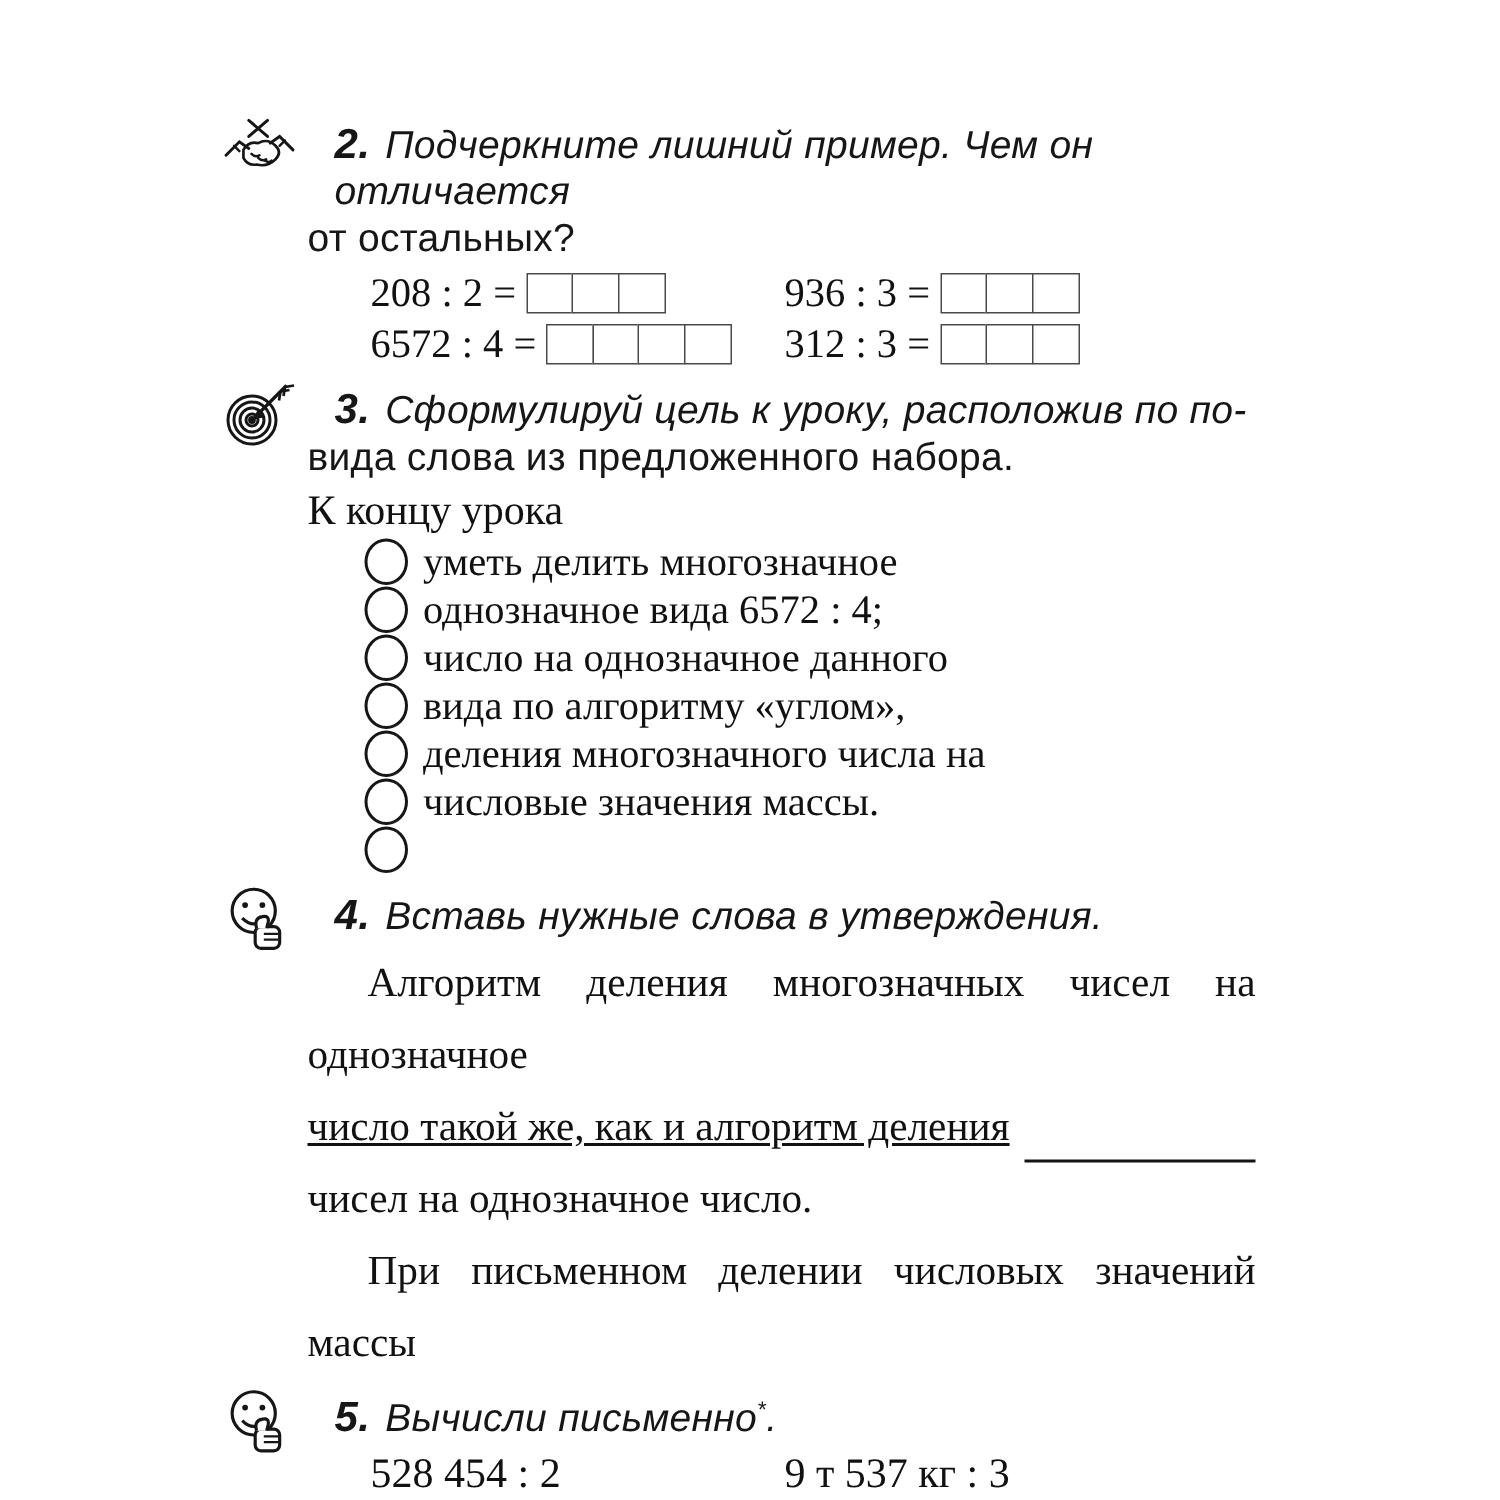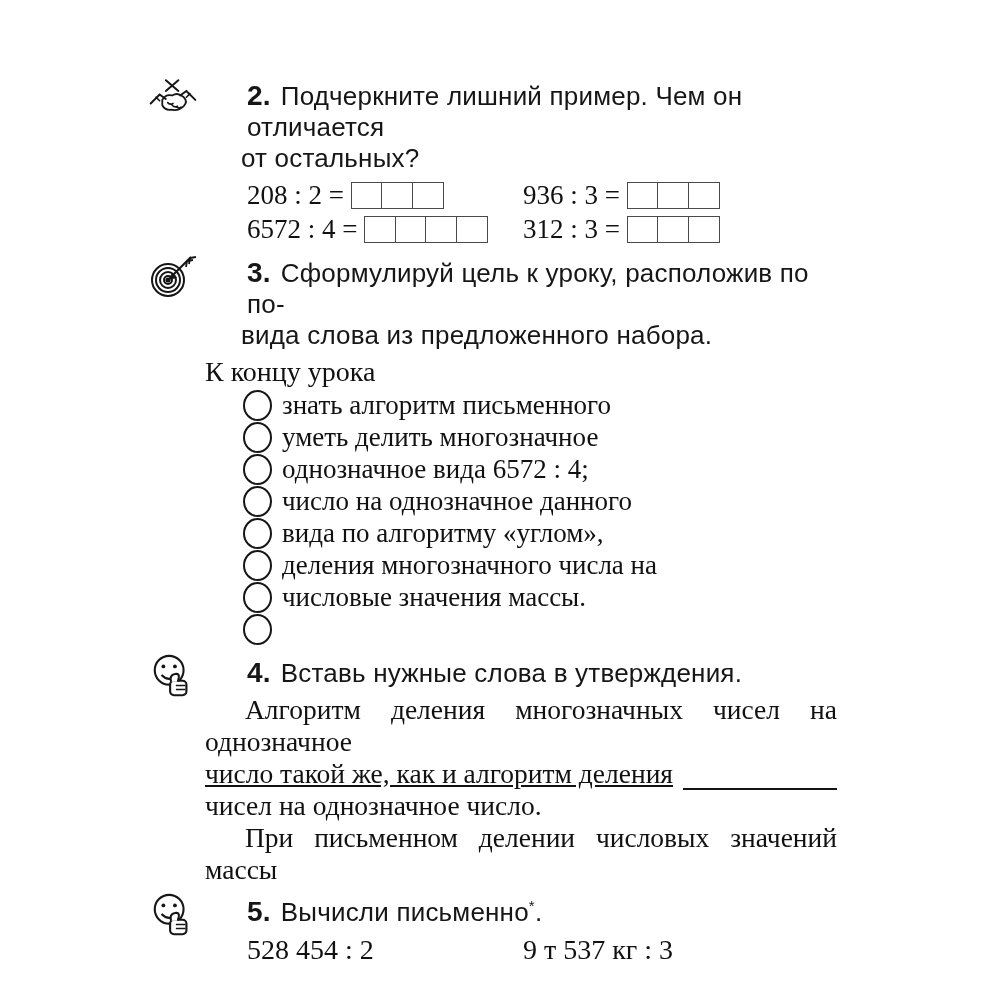--- a/index.html
+++ b/index.html
@@ -15,23 +15,23 @@
     position:absolute;left:205px;top:80px;width:632px;
   }
   
   .task{position:relative;}
   .task-icon{
     position:absolute;left:-58px;top:-6px;width:52px;height:50px;
     display:flex;align-items:center;justify-content:center;
   }
   .task-icon svg{width:50px;height:48px;}
   .head-line{
-    font-size:26px;line-height:31px;letter-spacing:.2px;color:#161616;margin-left:36px;
-  }
-  .head-line.first{margin-left:42px;}
+    font-size:26px;line-height:31px;letter-spacing:.2px;color:#161616;
+  }
+  .head-line.first{margin-left:18px;font-style:italic;}
   .task-num{font-weight:700;font-size:28px;margin-right:10px;}
   .sup-star{font-size:15px;vertical-align:super;line-height:0;}
   
   .eq-grid{
     margin-top:6px;
     display:grid;grid-template-columns:318px 1fr;row-gap:3px;
   }
   .eq-item{display:flex;align-items:center;height:31px;}
   .eq-item:nth-child(odd){padding-left:42px;}
   .eq-expr{
@@ -54,21 +54,21 @@
   .opt-circle{
     flex:0 0 auto;width:25px;height:27px;border:2px solid #161616;
     border-radius:50%;background:#fff;margin-right:10px;box-sizing:content-box;
   }
   .opt-text{
     font-family:"Liberation Serif",serif;font-size:27px;color:#111;white-space:nowrap;
   }
   
   .paras{margin-top:5px;}
   .para-line{
-    font-family:"Liberation Serif",serif;font-size:27.5px;line-height:32px;color:#111;
+    font-family:"Liberation Serif",serif;font-size:27.5px;line-height:48px;color:#111;
   }
   .para-line.indent{text-indent:40px;}
   .para-line.just{text-align:justify;text-align-last:justify;}
   .flexline{display:flex;align-items:center;text-decoration:underline;}
   .flexline > span{white-space:nowrap;}
   .blank{
     display:inline-block;border-bottom:2px solid #141414;height:26px;
     align-self:flex-end;
   }
   .blank.grow{flex:1 1 auto;margin-left:10px;}
@@ -162,24 +162,20 @@
           <path d="M38,9 L44,8 M38,9 L37,15" stroke-width="1.8"></path>
           <path d="M41,6 L47,5 M41,6 L40,12" stroke-width="1.8"></path>
         </svg>
       </span>
       <div class="head-line first"><b class="task-num">3.</b><span>Сформулируй цель к уроку, расположив по по-</span></div>
       <div class="head-line">вида слова из предложенного набора.</div>
       <div class="intro-line">К концу урока</div>
       <div class="opt-list">
           <div class="opt-row">
             <span class="opt-circle"></span>
-            <span class="opt-text">знать алгоритм письменного</span>
-          </div>
-          <div class="opt-row">
-            <span class="opt-circle"></span>
             <span class="opt-text">уметь делить многозначное</span>
           </div>
           <div class="opt-row">
             <span class="opt-circle"></span>
             <span class="opt-text">однозначное вида 6572 : 4;</span>
           </div>
           <div class="opt-row">
             <span class="opt-circle"></span>
             <span class="opt-text">число на однозначное данного</span>
           </div>

